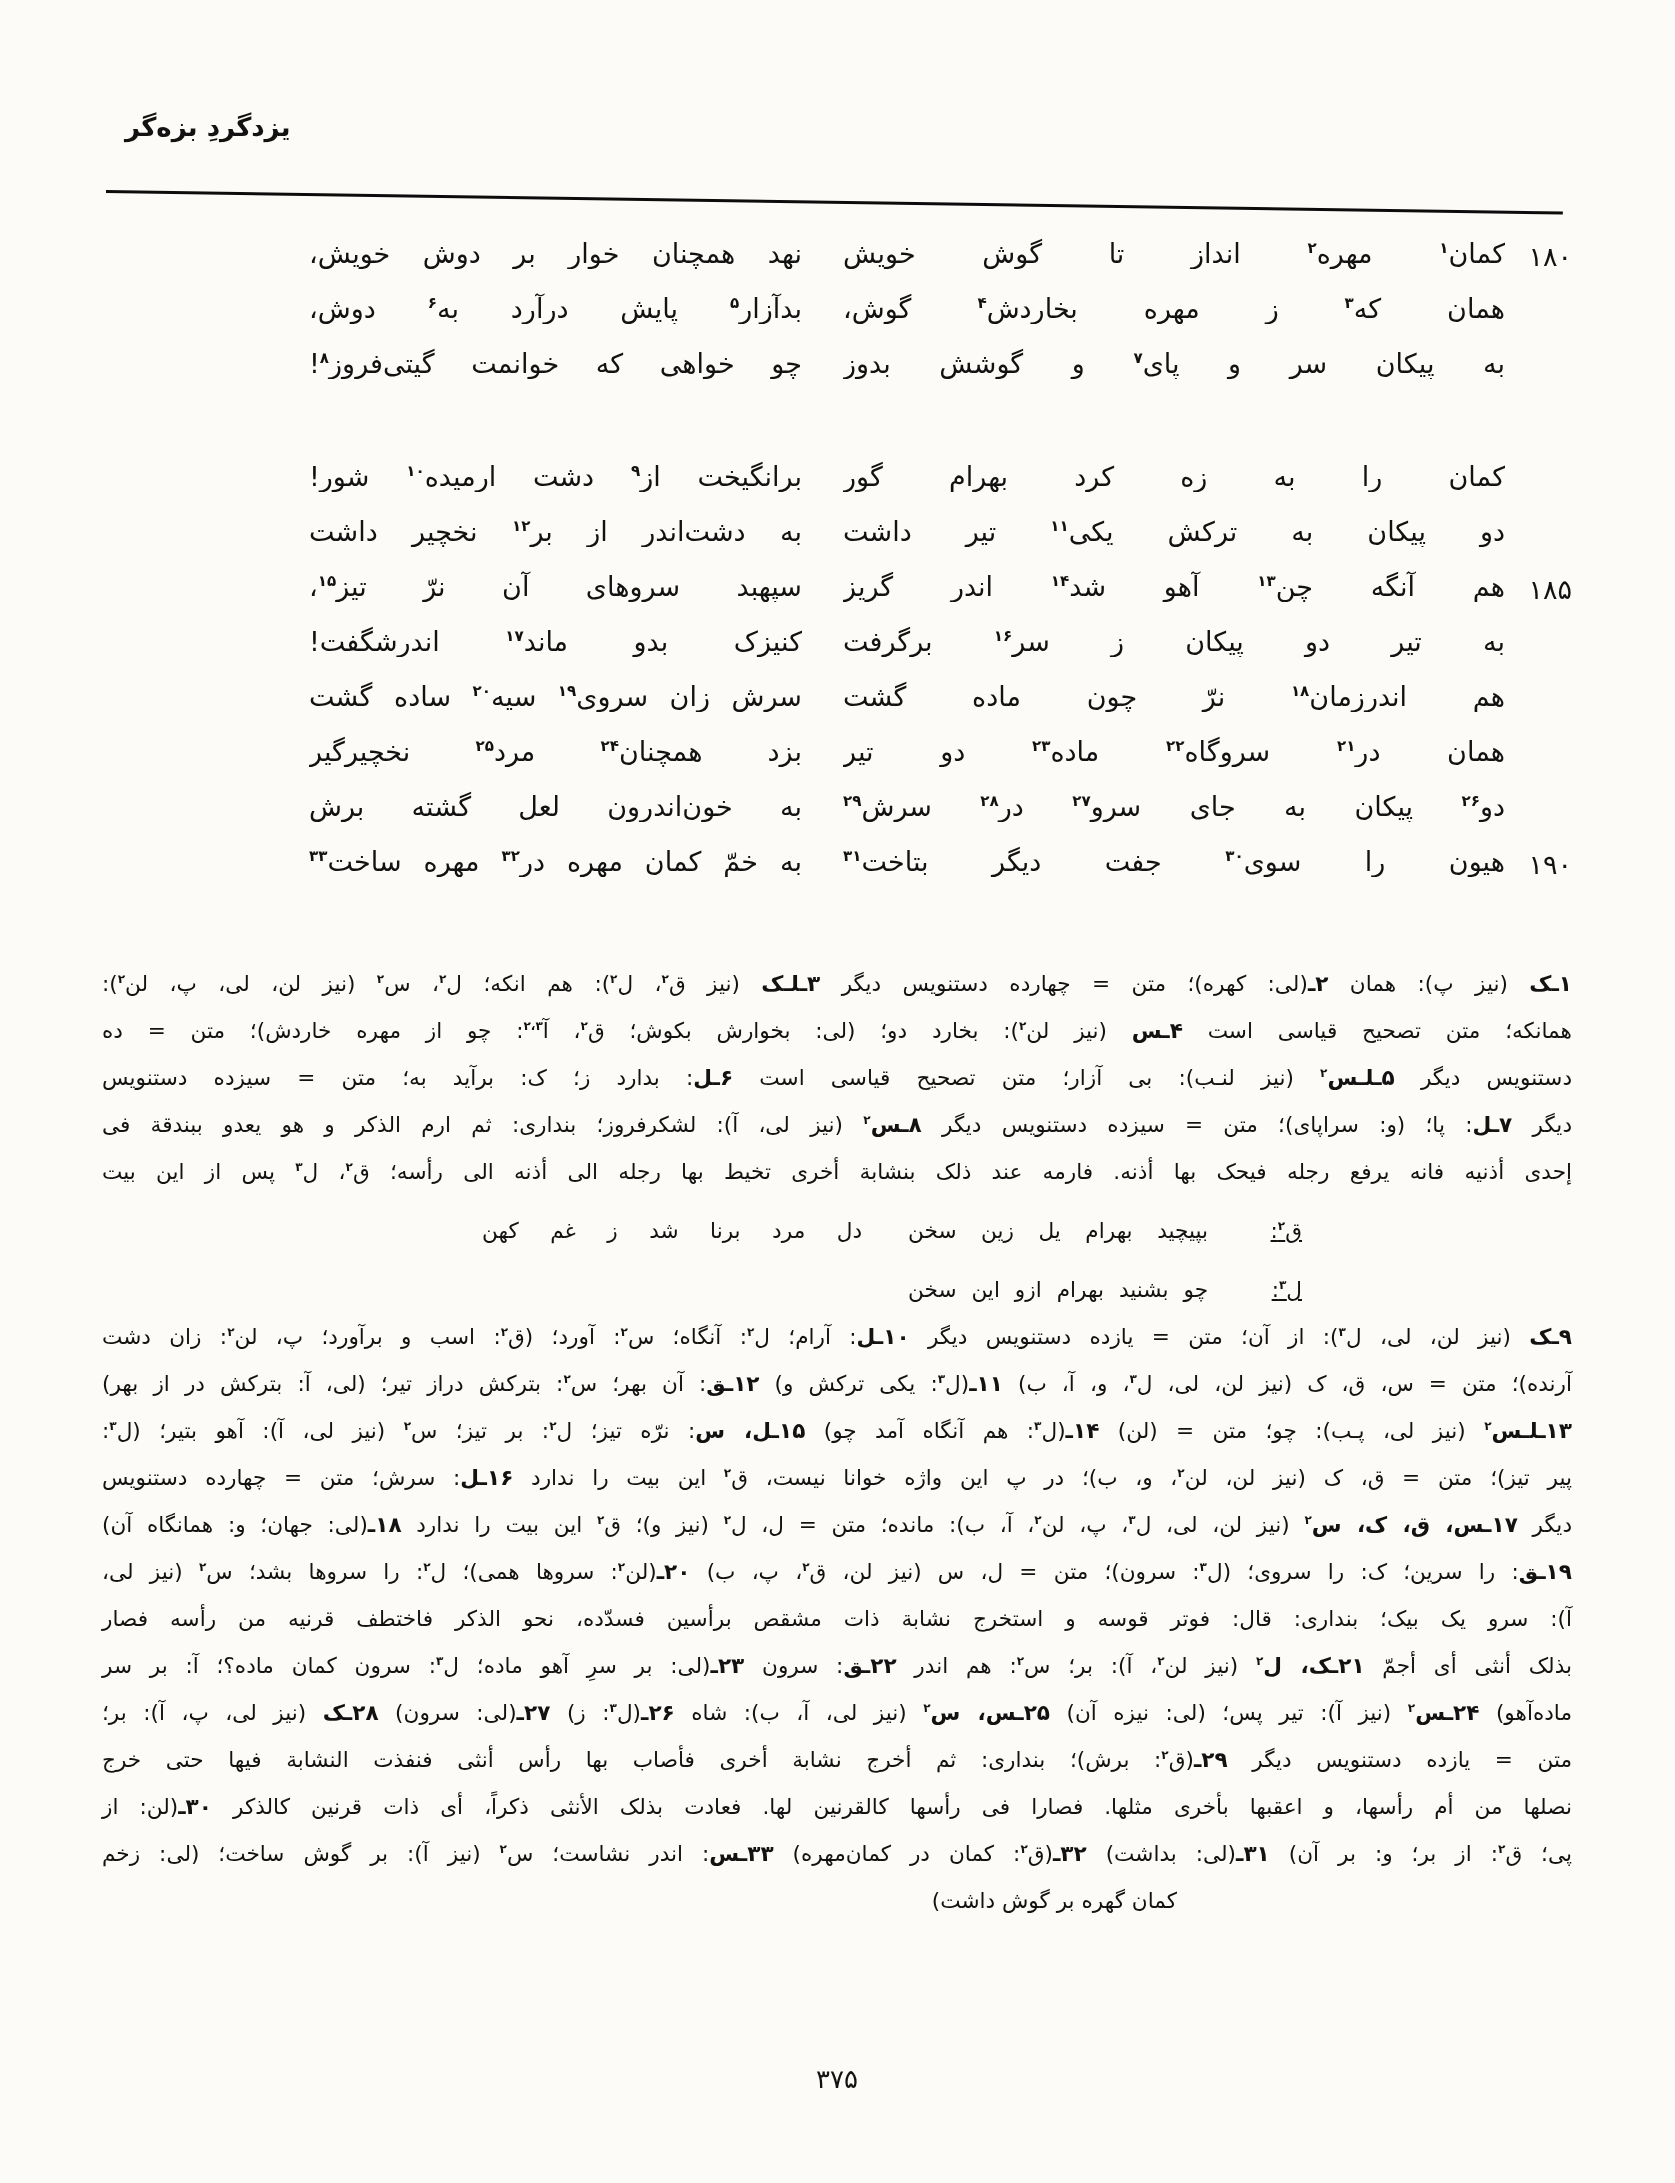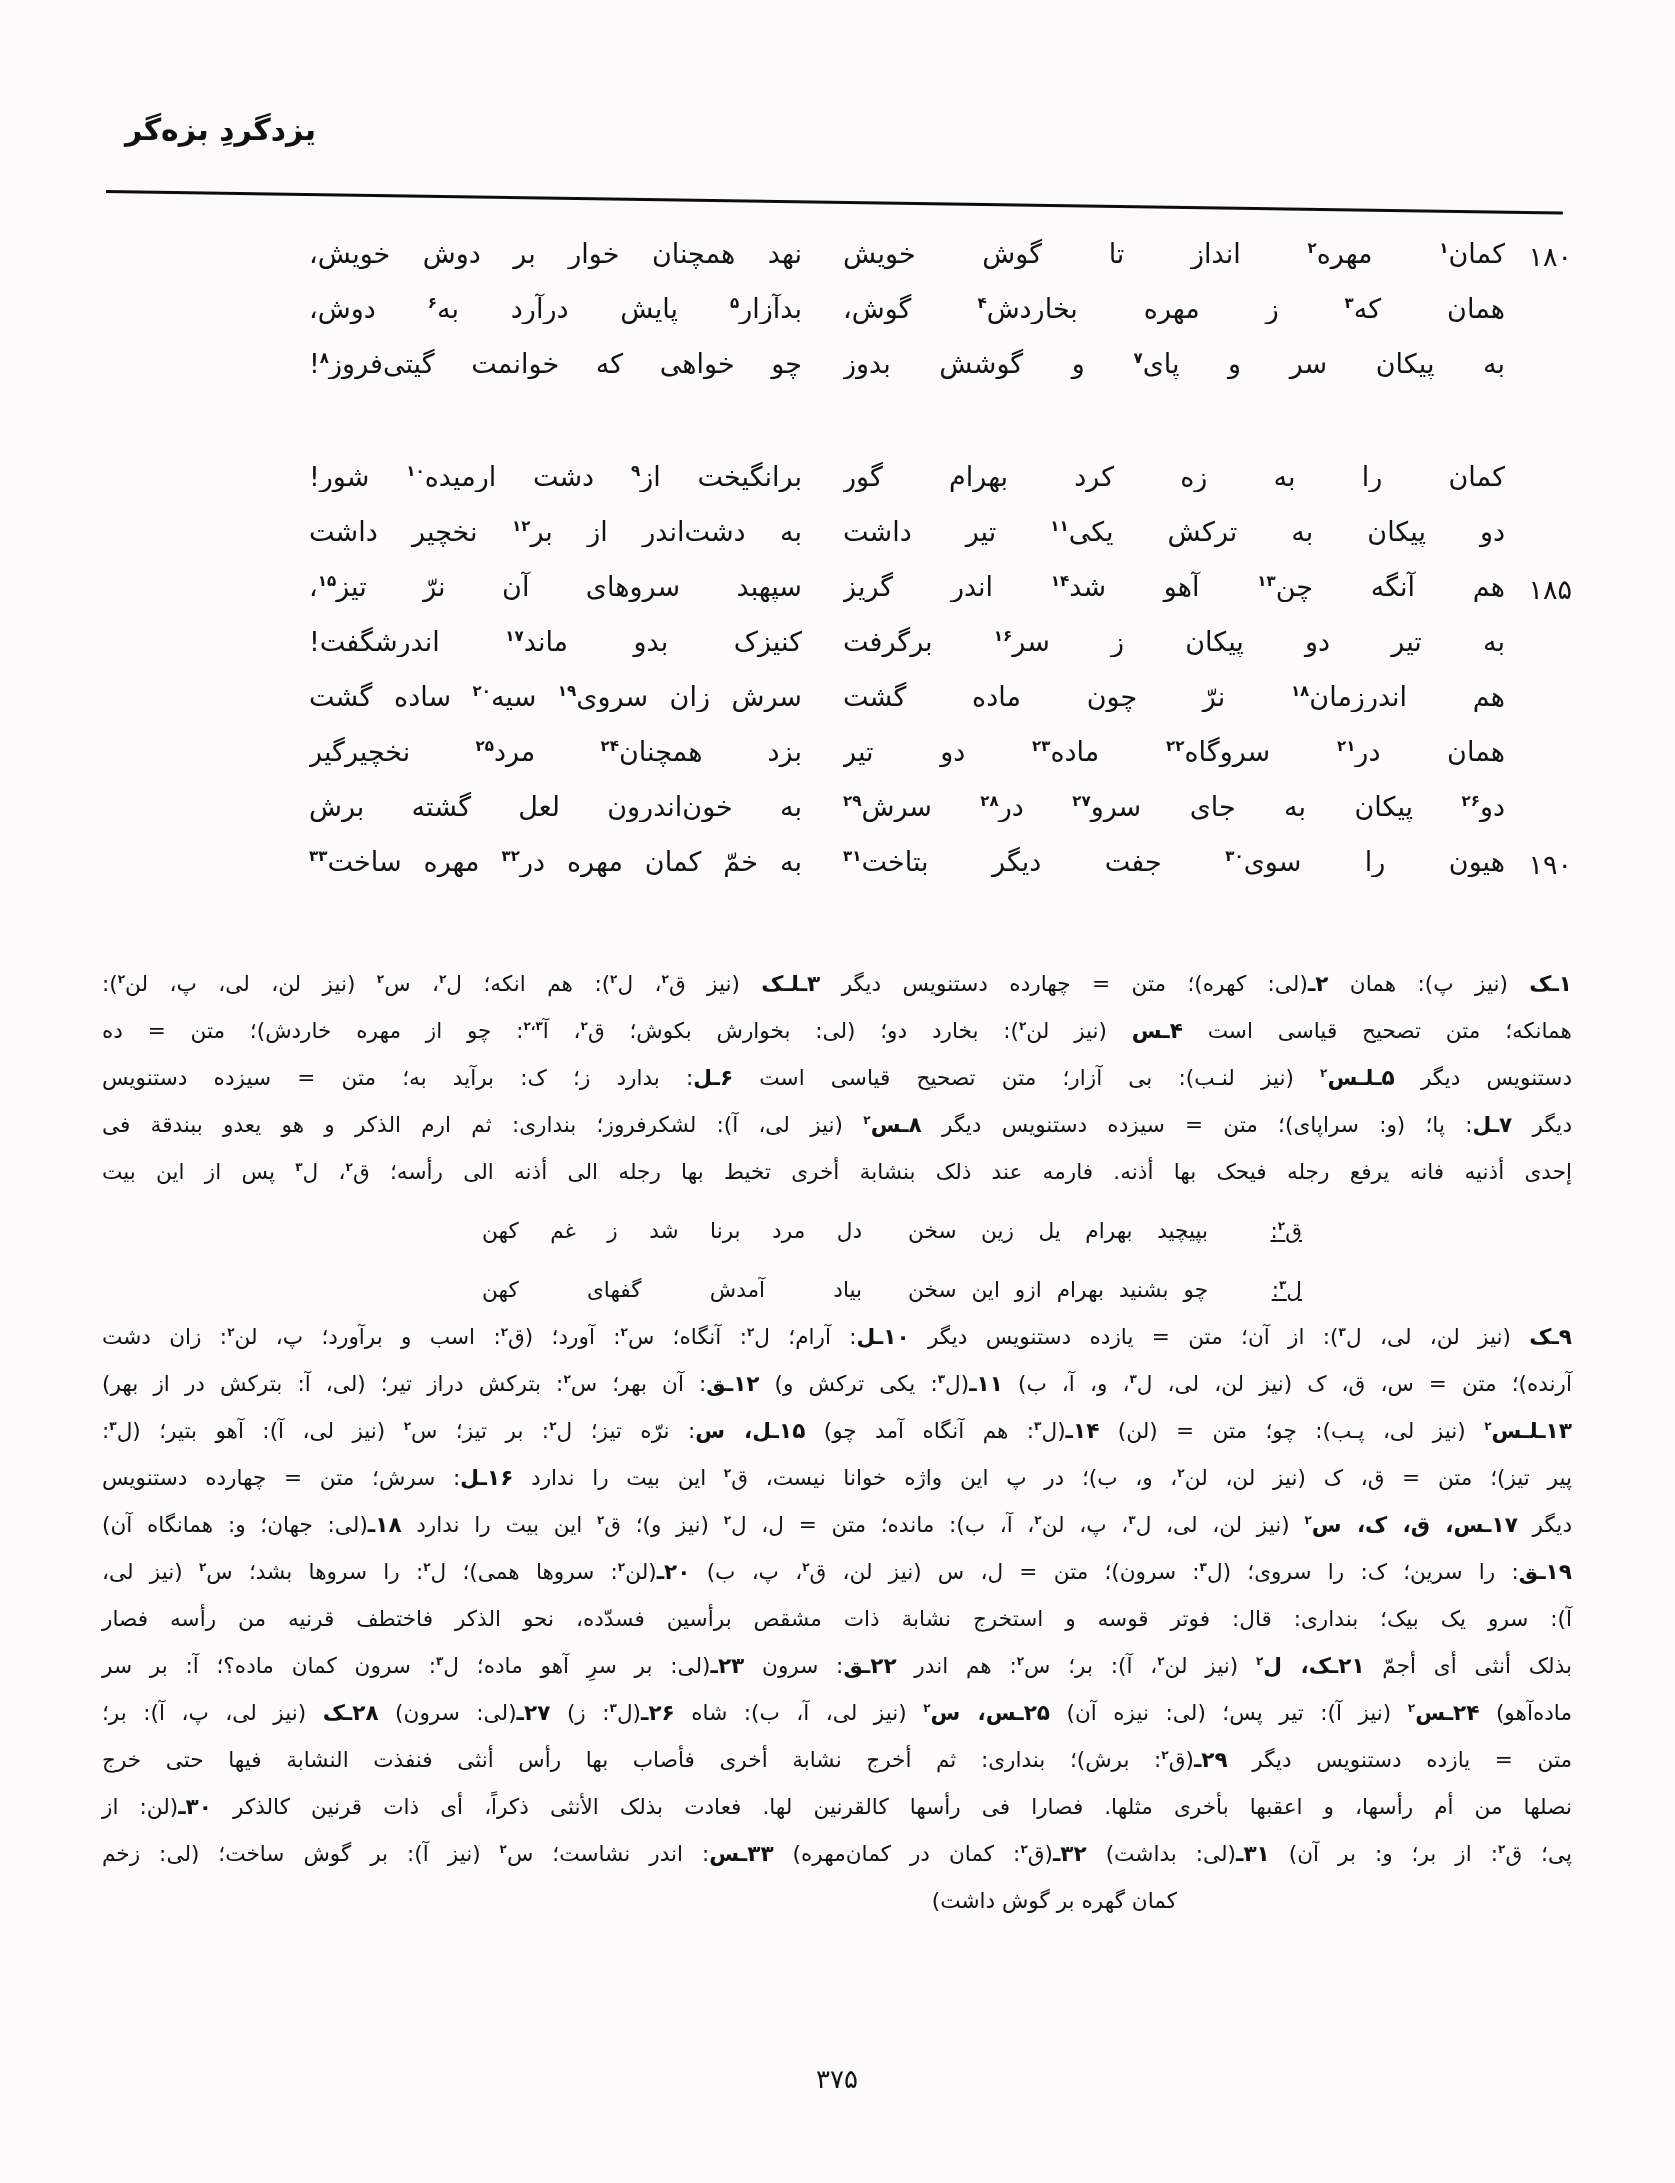--- a/index.html
+++ b/index.html
@@ -7,21 +7,21 @@
     position:relative;
     width:1676px;height:2183px;
     background:#fcfbf7;
     color:#121212;
     font-family:"DejaVu Sans",sans-serif;
     direction:rtl;
     overflow:hidden;
   }
   .running-head{
     position:absolute;top:112px;left:126px;
-    font-size:30px;font-weight:bold;
+    font-size:26px;font-weight:bold;
     direction:rtl;white-space:nowrap;
   }
   .head-rule{
     position:absolute;top:190px;left:107px;
     width:1457px;height:3.4px;background:#0c0c0c;
     transform:rotate(0.85deg);transform-origin:left center;
   }
   
   .verse-block{position:absolute;top:238px;right:103px;width:1470px;}
   .vrow{display:flex;direction:rtl;align-items:flex-start;height:55px;}
@@ -129,21 +129,20 @@
       </div>
     <div>
         <div class="app-verse">
           <div class="sig">ق<sup>۲</sup>:</div>
           <div class="h1">بپیچید بهرام یل زین سخن</div>
           <div class="h2">دل مرد برنا شد ز غم کهن</div>
         </div>
         <div class="app-verse">
           <div class="sig">ل<sup>۳</sup>:</div>
           <div class="h1">چو بشنید بهرام ازو این سخن</div>
-          <div class="h2">بیاد آمدش گفهای کهن</div>
         </div>
       </div>
     <div>
         <div class="fline"><b>۹ـک</b> (نیز لن، لی، ل<sup>۳</sup>): از آن؛ متن = یازده دستنویس دیگر <b>۱۰ـل</b>: آرام؛ ل<sup>۲</sup>: آنگاه؛ س<sup>۲</sup>: آورد؛ (ق<sup>۲</sup>: اسب و برآورد؛ پ، لن<sup>۲</sup>: زان دشت</div>
         <div class="fline">آرنده)؛ متن = س، ق، ک (نیز لن، لی، ل<sup>۳</sup>، و، آ، ب) <b>۱۱ـ</b>(ل<sup>۳</sup>: یکی ترکش و) <b>۱۲ـق</b>: آن بهر؛ س<sup>۲</sup>: بترکش دراز تیر؛ (لی، آ: بترکش در از بهر)</div>
         <div class="fline"><b>۱۳ـلـس<sup>۲</sup></b> (نیز لی، پـب): چو؛ متن = (لن) <b>۱۴ـ</b>(ل<sup>۳</sup>: هم آنگاه آمد چو) <b>۱۵ـل، س</b>: نرّه تیز؛ ل<sup>۲</sup>: بر تیز؛ س<sup>۲</sup> (نیز لی، آ): آهو بتیر؛ (ل<sup>۳</sup>:</div>
         <div class="fline">پیر تیز)؛ متن = ق، ک (نیز لن، لن<sup>۲</sup>، و، ب)؛ در پ این واژه خوانا نیست، ق<sup>۲</sup> این بیت را ندارد <b>۱۶ـل</b>: سرش؛ متن = چهارده دستنویس</div>
         <div class="fline">دیگر <b>۱۷ـس، ق، ک، س<sup>۲</sup></b> (نیز لن، لی، ل<sup>۳</sup>، پ، لن<sup>۲</sup>، آ، ب): مانده؛ متن = ل، ل<sup>۲</sup> (نیز و)؛ ق<sup>۲</sup> این بیت را ندارد <b>۱۸ـ</b>(لی: جهان؛ و: همانگاه آن)</div>
         <div class="fline"><b>۱۹ـق</b>: را سرین؛ ک: را سروی؛ (ل<sup>۳</sup>: سرون)؛ متن = ل، س (نیز لن، ق<sup>۲</sup>، پ، ب) <b>۲۰ـ</b>(لن<sup>۲</sup>: سروها همی)؛ ل<sup>۲</sup>: را سروها بشد؛ س<sup>۲</sup> (نیز لی،</div>
         <div class="fline">آ): سرو یک بیک؛ بنداری: قال: فوتر قوسه و استخرج نشابة ذات مشقص برأسین فسدّده، نحو الذکر فاختطف قرنیه من رأسه فصار</div>

